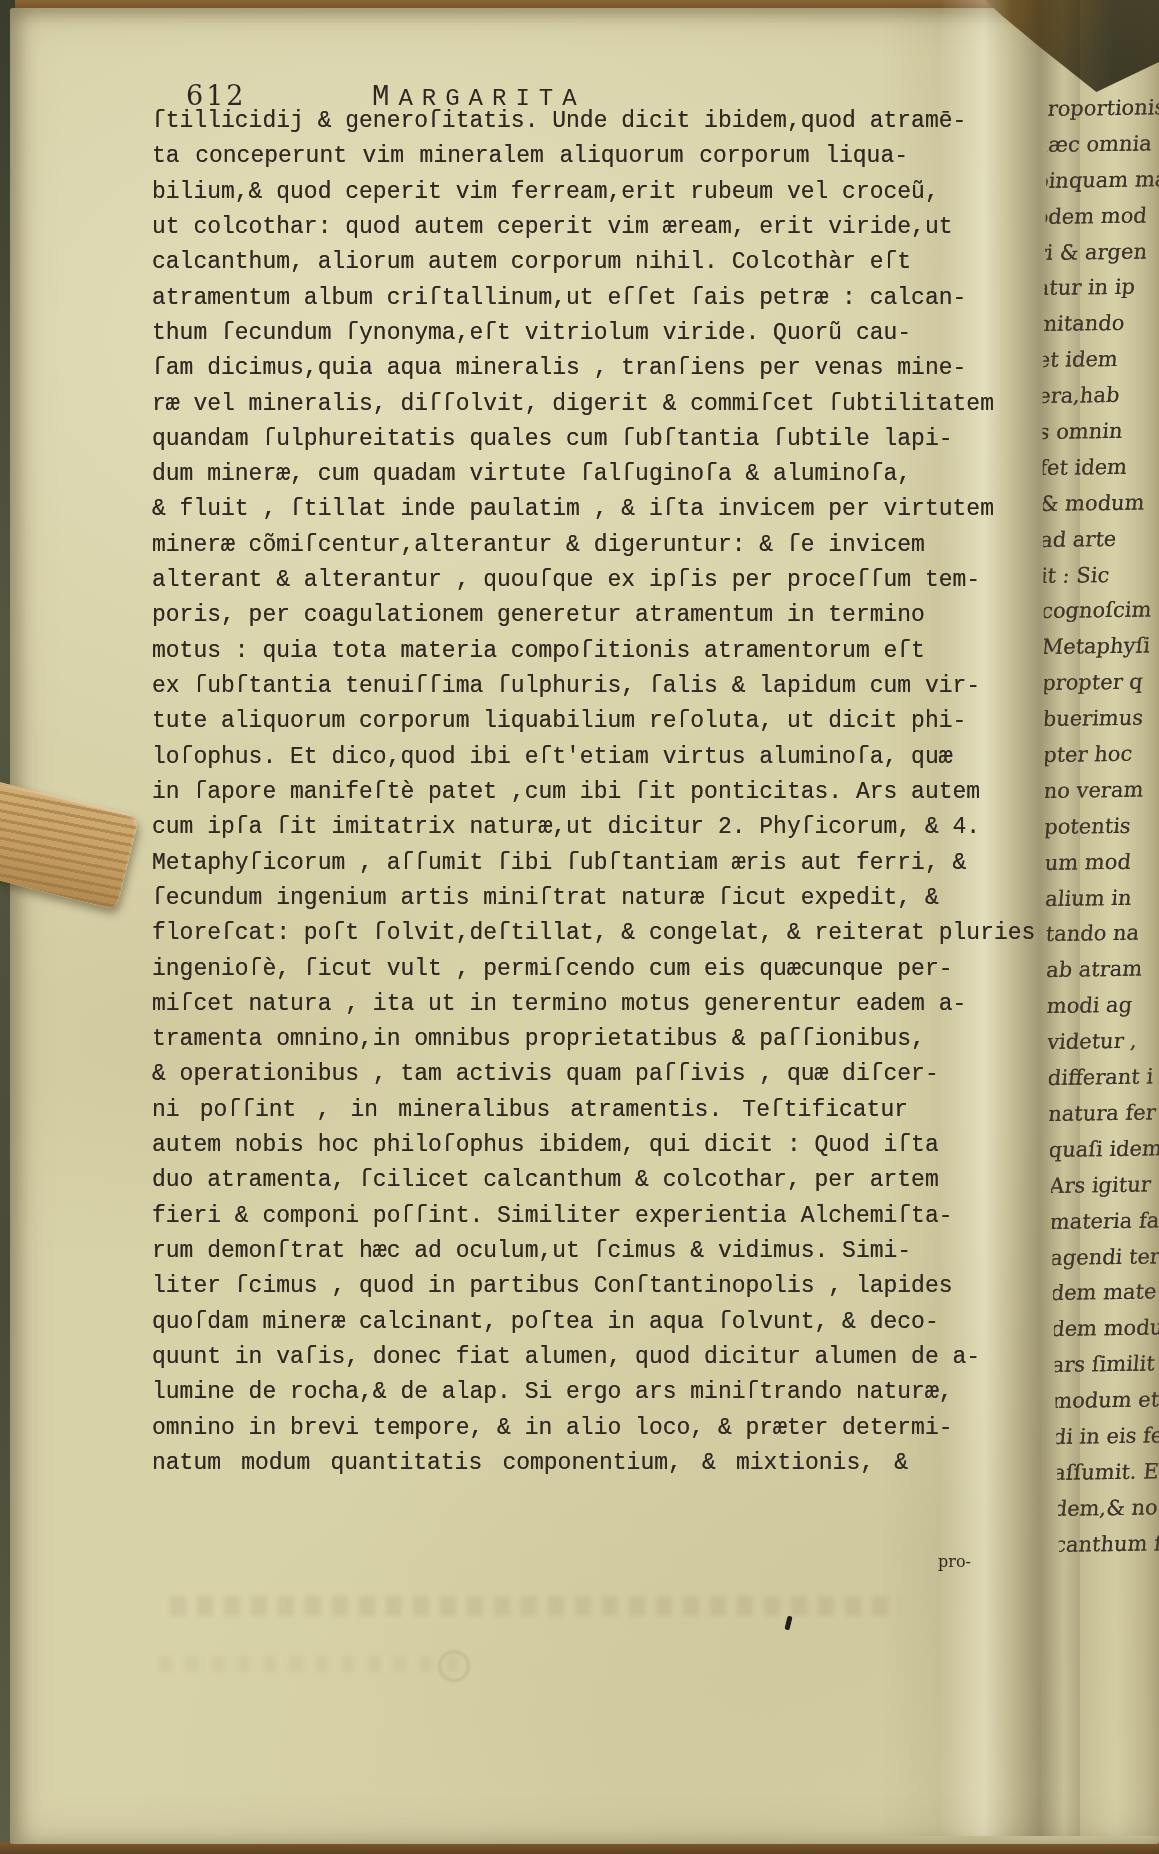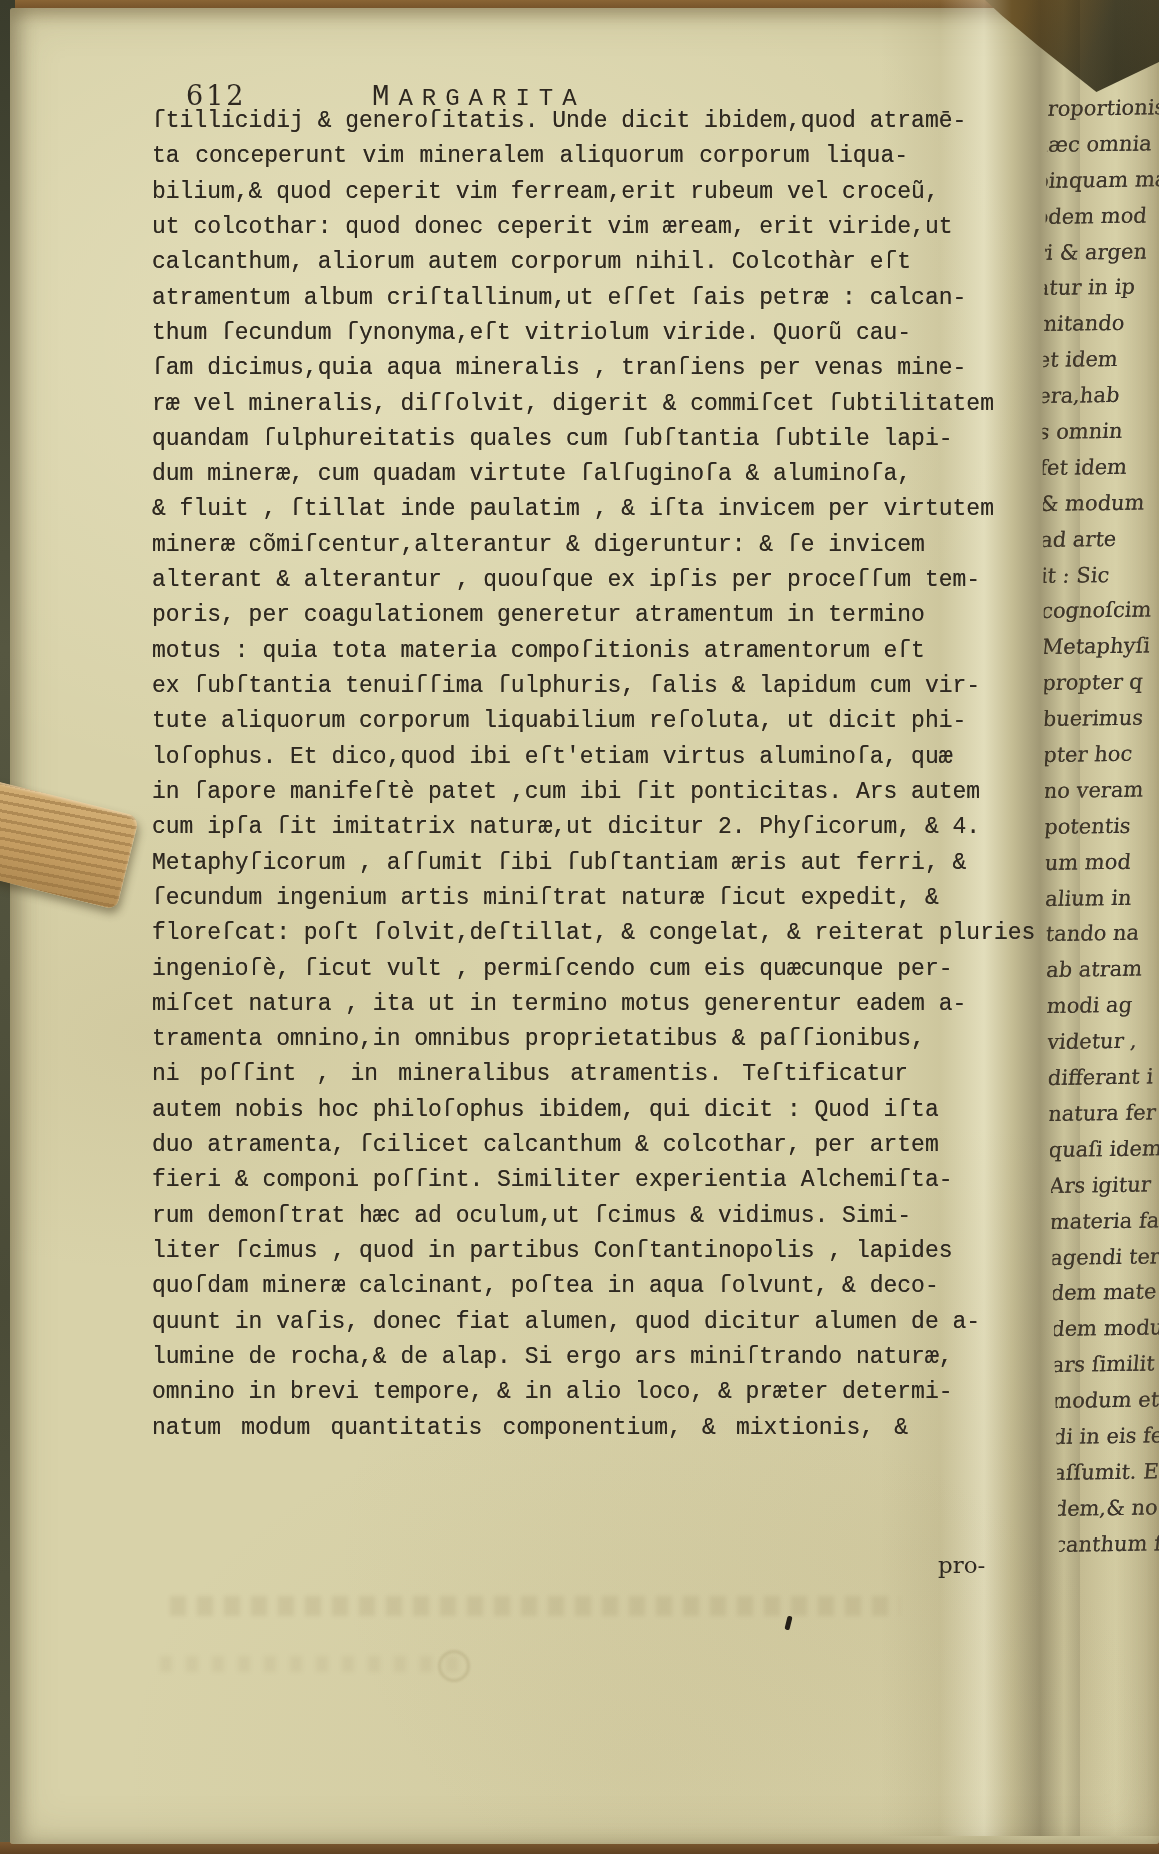--- a/index.html
+++ b/index.html
@@ -55,21 +55,21 @@
     color:var(--ink,#2e2820);z-index:4;}
   .running-title{position:absolute;left:372px;top:81px;width:300px;
     font-size:24px;letter-spacing:9px;color:var(--ink,#2e2820);z-index:4;font-family:Liberation Mono, monospace;}
   .running-title::first-letter{font-size:29px;}
 
   
   .textblock{position:absolute;left:152px;top:104px;width:756px;z-index:4;}
   .text-line{height:35.32px;line-height:35.32px;font-size:23px;color:var(--ink,#2e2820);
     text-align:justify;text-align-last:justify;text-justify:inter-word;
     white-space:nowrap;text-shadow:0 0 .3px rgba(46,40,32,.65);font-family:Liberation Mono, monospace;}
-  .catchword{position:absolute;left:938px;top:1552px;font-size:23px;color:var(--ink,#2e2820);z-index:5;}
+  .catchword{position:absolute;left:938px;top:1552px;font-size:16px;color:var(--ink,#2e2820);z-index:5;}
 
   
   .show-through-1{position:absolute;left:160px;top:1588px;width:730px;height:20px;z-index:1;
     background:repeating-linear-gradient(90deg,rgba(120,100,60,.25) 0 16px,rgba(120,100,60,0) 16px 27px);
     filter:blur(2.2px);opacity:.45;}
   .show-through-2{position:absolute;left:150px;top:1648px;width:300px;height:16px;z-index:1;
     background:repeating-linear-gradient(90deg,rgba(120,100,60,.22) 0 12px,rgba(120,100,60,0) 12px 26px);
     filter:blur(2.5px);opacity:.35;}
   .faint-ring{position:absolute;left:428px;top:1642px;width:26px;height:26px;border-radius:50%;
     border:3px solid rgba(130,110,65,.18);filter:blur(1px);z-index:1;}
@@ -151,21 +151,21 @@
   <div class="corner-wedge"></div>
 
   <div class="page-number">612</div>
   <div class="running-title">MARGARITA</div>
 
   <div class="textblock">
 
   <div class="text-line">ſtillicidij &amp; generoſitatis. Unde dicit ibidem,quod atramē-</div>
       <div class="text-line">ta conceperunt vim mineralem aliquorum corporum liqua-</div>
       <div class="text-line">bilium,&amp; quod ceperit vim ferream,erit rubeum vel croceũ,</div>
-      <div class="text-line">ut colcothar: quod donec ceperit vim æream, erit viride,ut</div>
+      <div class="text-line">ut colcothar: quod autem ceperit vim æream, erit viride,ut</div>
       <div class="text-line">calcanthum, aliorum autem corporum nihil. Colcothàr eſt</div>
       <div class="text-line">atramentum album criſtallinum,ut eſſet ſais petræ : calcan-</div>
       <div class="text-line">thum ſecundum ſynonyma,eſt vitriolum viride. Quorũ cau-</div>
       <div class="text-line">ſam dicimus,quia aqua mineralis , tranſiens per venas mine-</div>
       <div class="text-line">ræ vel mineralis, diſſolvit, digerit &amp; commiſcet ſubtilitatem</div>
       <div class="text-line">quandam ſulphureitatis quales cum ſubſtantia ſubtile lapi-</div>
       <div class="text-line">dum mineræ, cum quadam virtute ſalſuginoſa &amp; aluminoſa,</div>
       <div class="text-line">&amp; fluit , ſtillat inde paulatim , &amp; iſta invicem per virtutem</div>
       <div class="text-line">mineræ cõmiſcentur,alterantur &amp; digeruntur: &amp; ſe invicem</div>
       <div class="text-line">alterant &amp; alterantur , quouſque ex ipſis per proceſſum tem-</div>
@@ -175,20 +175,21 @@
       <div class="text-line">tute aliquorum corporum liquabilium reſoluta, ut dicit phi-</div>
       <div class="text-line">loſophus. Et dico,quod ibi eſt'etiam virtus aluminoſa, quæ</div>
       <div class="text-line">in ſapore manifeſtè patet ,cum ibi ſit ponticitas. Ars autem</div>
       <div class="text-line">cum ipſa ſit imitatrix naturæ,ut dicitur 2. Phyſicorum, &amp; 4.</div>
       <div class="text-line">Metaphyſicorum , aſſumit ſibi ſubſtantiam æris aut ferri, &amp;</div>
       <div class="text-line">ſecundum ingenium artis miniſtrat naturæ ſicut expedit, &amp;</div>
       <div class="text-line">floreſcat: poſt ſolvit,deſtillat, &amp; congelat, &amp; reiterat pluries</div>
       <div class="text-line">ingenioſè, ſicut vult , permiſcendo cum eis quæcunque per-</div>
       <div class="text-line">miſcet natura , ita ut in termino motus generentur eadem a-</div>
       <div class="text-line">tramenta omnino,in omnibus proprietatibus &amp; paſſionibus,</div>
+      <div class="text-line">&amp; operationibus , tam activis quam paſſivis , quæ diſcer-</div>
       <div class="text-line">ni poſſint , in mineralibus atramentis. Teſtificatur</div>
       <div class="text-line">autem nobis hoc philoſophus ibidem, qui dicit : Quod iſta</div>
       <div class="text-line">duo atramenta, ſcilicet calcanthum &amp; colcothar, per artem</div>
       <div class="text-line">fieri &amp; componi poſſint. Similiter experientia Alchemiſta-</div>
       <div class="text-line">rum demonſtrat hæc ad oculum,ut ſcimus &amp; vidimus. Simi-</div>
       <div class="text-line">liter ſcimus , quod in partibus Conſtantinopolis , lapides</div>
       <div class="text-line">quoſdam mineræ calcinant, poſtea in aqua ſolvunt, &amp; deco-</div>
       <div class="text-line">quunt in vaſis, donec fiat alumen, quod dicitur alumen de a-</div>
       <div class="text-line">lumine de rocha,&amp; de alap. Si ergo ars miniſtrando naturæ,</div>
       <div class="text-line">omnino in brevi tempore, &amp; in alio loco, &amp; præter determi-</div>

